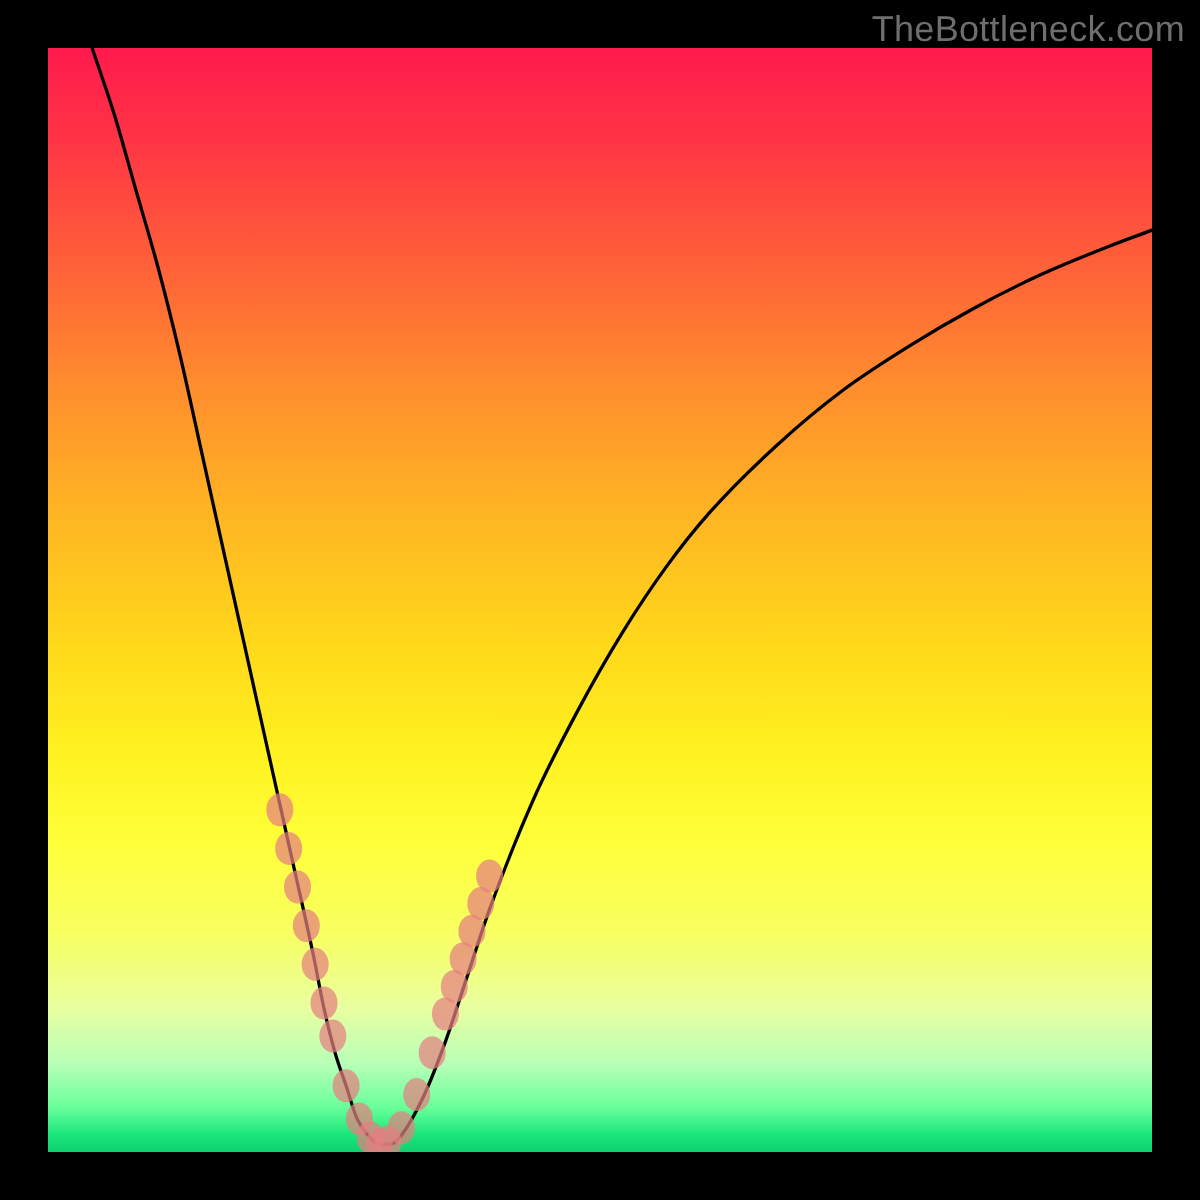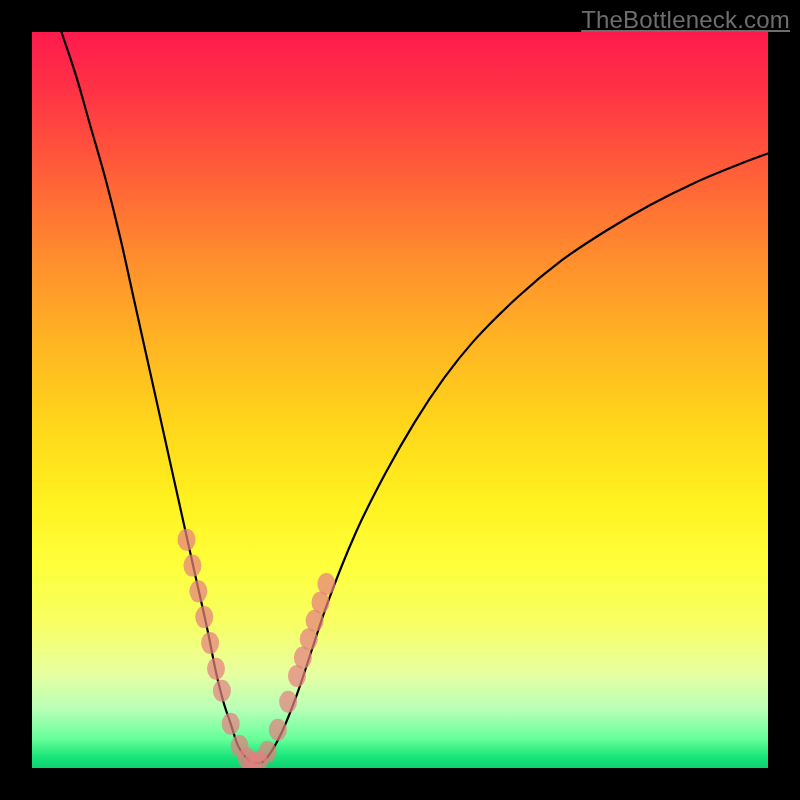--- a/index.html
+++ b/index.html
@@ -44,21 +44,20 @@
   .watermark {
     position: absolute;
     top: 6px;
     right: 10px;
     color: #6e6e6e;
     font-size: 24px;
     font-weight: 500;
     letter-spacing: 0.2px;
     user-select: none;
     z-index: 5;
-    text-decoration: underline;
   }
   svg.curve {
     position: absolute;
     left: 0;
     top: 0;
     width: 736px;
     height: 736px;
   }
   .marker {
     fill: #e58080;

